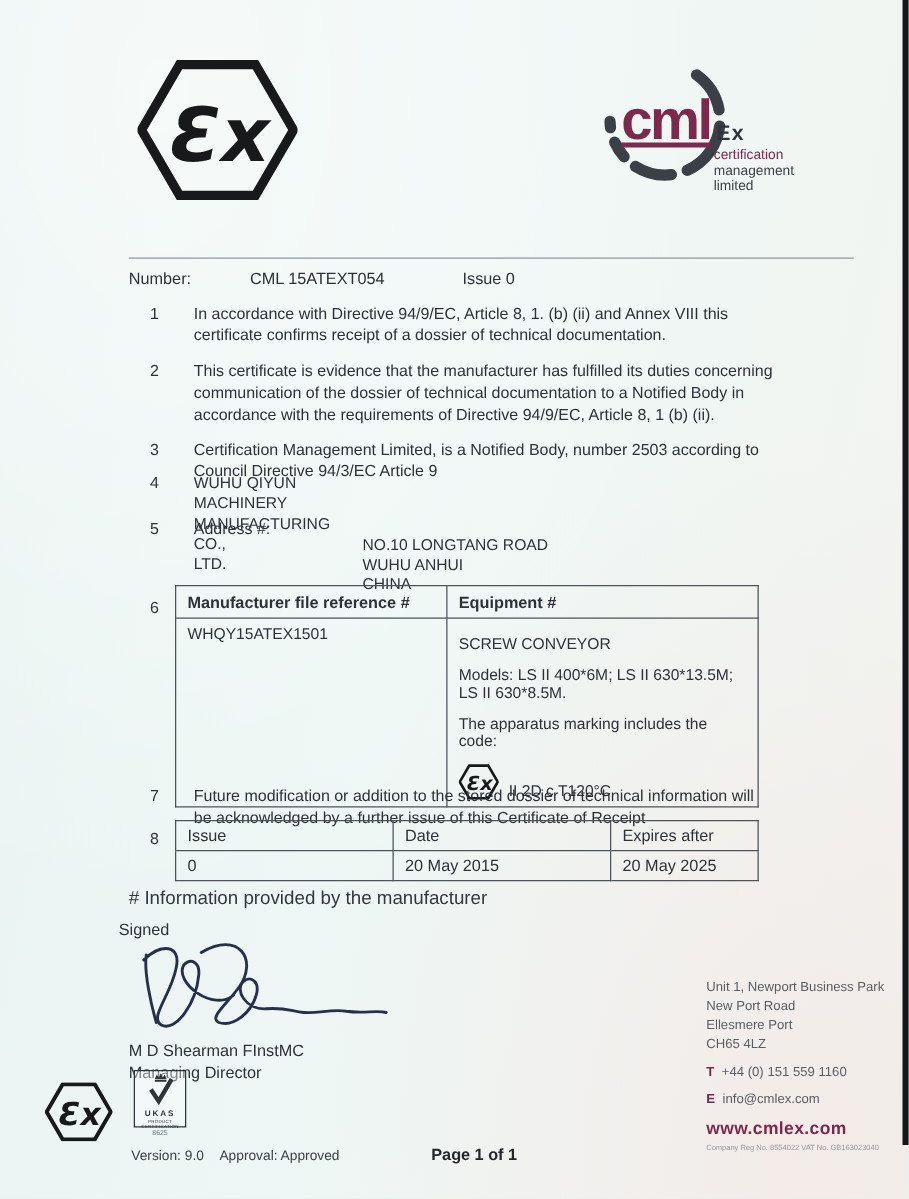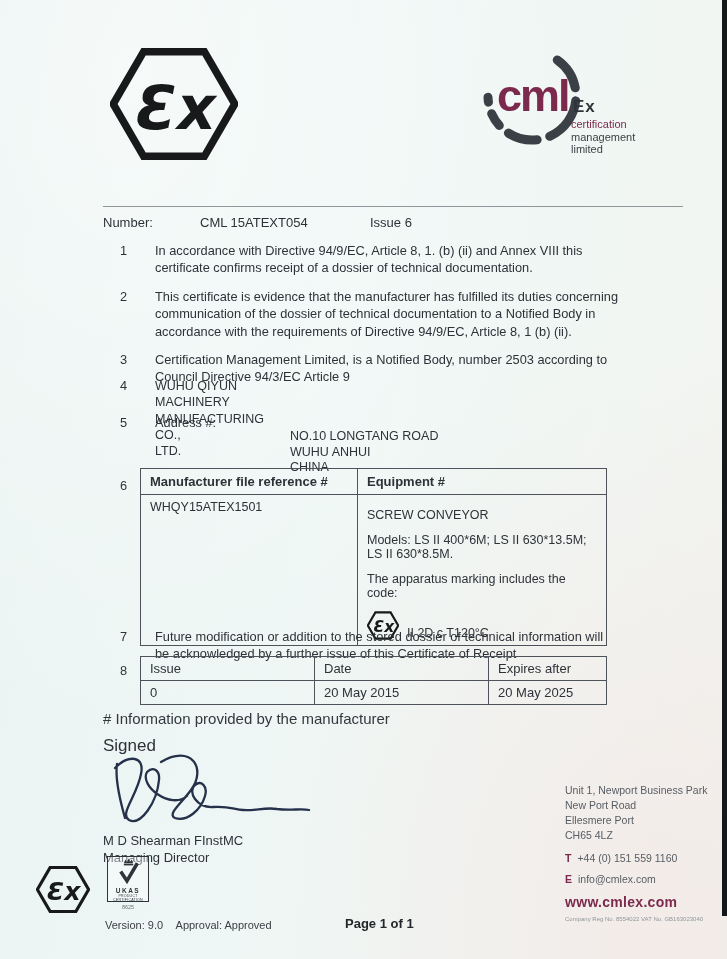--- a/index.html
+++ b/index.html
@@ -15,21 +15,21 @@
       radial-gradient(ellipse at 88% 96%, rgba(243,228,226,.55), rgba(243,228,226,0) 45%),
       linear-gradient(100deg,#e9f3f1 0%,#eef7f5 45%,#f1f6f3 75%,#f2f3ef 100%);
     color:#33363c;
   }
   .scan-edge{position:absolute;top:0;right:0;width:5px;height:916px;background:#15181b;}
 
   
   .ex-logo-large{position:absolute;left:110px;top:46px;width:128px;height:120px;color:#17191b;}
   .cml-logo{position:absolute;left:480px;top:44px;width:180px;height:110px;}
   .cml-arc{position:absolute;left:0;top:0;width:104px;height:104px;}
-  .cml-word{position:absolute;left:17px;top:26px;font-size:45px;font-weight:bold;letter-spacing:-2px;color:#7b2a4d;}
+  .cml-word{position:absolute;left:17px;top:26px;font-size:45px;font-weight:bold;letter-spacing:-2px;color:#7b2a4d;text-decoration:underline;}
   .cml-ex{position:absolute;left:93px;top:53px;font-size:17px;font-weight:bold;letter-spacing:1px;color:#2f343a;}
   .cml-sub{position:absolute;left:91px;top:74px;font-size:11px;line-height:12.5px;color:#3a3f45;}
   .cml-sub .maroon{color:#7b2a4d;}
 
   .page-title{position:absolute;left:103px;top:180px;font-size:17.5px;font-weight:bold;color:#23262b;}
   .title-rule{position:absolute;left:103px;top:206px;width:580px;height:1px;background:#70757c;opacity:.75;}
 
   .number-row{position:absolute;left:103px;top:215px;font-size:13px;color:#2e3238;display:flex;}
   .number-row .lbl{width:97px;}
   .number-row .val{width:170px;}
@@ -55,21 +55,21 @@
 
   .clause7{position:absolute;left:120px;top:628px;display:grid;grid-template-columns:35px 465px;font-size:12.8px;line-height:1.36;color:#2e3238;}
 
   .tbl-wrap8{position:absolute;left:120px;top:656px;}
   .tbl-wrap8 .num{position:absolute;left:0;top:7px;font-size:12.8px;}
   .tbl8{margin-left:20px;width:467px;font-size:13px;color:#2e3238;}
   .tbl8 th,.tbl8 td{border:1px solid #4d5359;text-align:left;font-weight:normal;padding:4px 9px;}
   .tbl8 .c1{width:155px;}.tbl8 .c2{width:155px;}
 
   .footnote{position:absolute;left:103px;top:710px;font-size:15px;color:#34383e;}
-  .signed{position:absolute;left:103px;top:736px;font-size:17px;color:#2e3238;}
+  .signed{position:absolute;left:95px;top:736px;font-size:13px;color:#2e3238;}
   .signature{position:absolute;left:95px;top:752px;width:235px;height:85px;}
   .signatory{position:absolute;left:103px;top:833px;font-size:13px;line-height:1.3;color:#2e3238;}
 
   .ex-logo-bottom{position:absolute;left:36px;top:866px;width:54px;height:48px;color:#17191b;}
   .ukas{position:absolute;left:106px;top:856px;width:44px;text-align:center;color:#2f343a;}
   .ukas-box{width:40px;height:44px;border:1.5px solid #2f343a;margin:0 auto;background:rgba(255,255,255,.4);}
   .ukas-name{font-size:6.5px;font-weight:bold;letter-spacing:1.5px;margin-top:-1px;}
   .ukas-sub{font-size:3.6px;line-height:4px;letter-spacing:.2px;}
   .ukas-num{font-size:5.5px;color:#6c7178;margin-top:2px;}
 
@@ -109,21 +109,21 @@
       <div>management</div>
       <div>limited</div>
     </div>
   </div>
 
   <div class="title-rule"></div>
 
   <div class="number-row">
     <span class="lbl">Number:</span>
     <span class="val">CML 15ATEXT054</span>
-    <span>Issue 6</span>
+    <span>Issue 0</span>
   </div>
 
   <div class="clauses">
     <div class="clause">
       <span>1</span>
       <span>In accordance with Directive 94/9/EC, Article 8, 1. (b) (ii) and Annex VIII this certificate confirms receipt of a dossier of technical documentation.</span>
     </div>
     <div class="clause">
       <span>2</span>
       <span>This certificate is evidence that the manufacturer has fulfilled its duties concerning communication of the dossier of technical documentation to a Notified Body in accordance with the requirements of Directive 94/9/EC, Article 8, 1 (b) (ii).</span>

